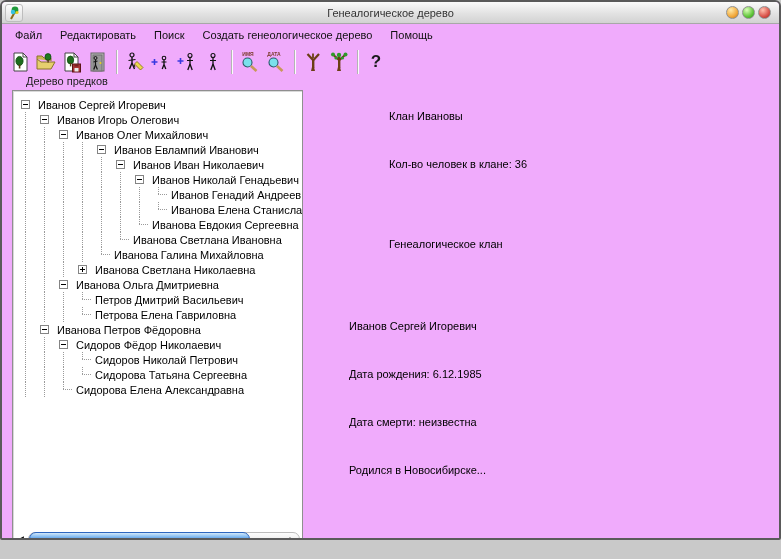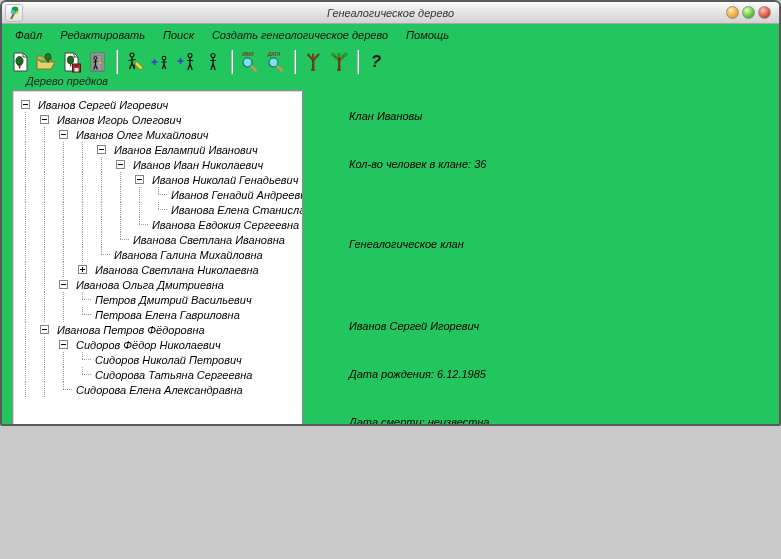--- a/index.html
+++ b/index.html
@@ -1,20 +1,20 @@
 <!DOCTYPE html>
 <html><head>
 <meta charset="utf-8">
 <style>
   html,body { margin:0; padding:0; background:#c9c9c9; font-family:"Liberation Sans", sans-serif; }
   * { box-sizing:border-box; }
   .window {
-    position:relative; width:781px; height:426px; margin:0 auto;
-    background:#22c55e; border:2px solid #5a5a5a; border-radius:6px 6px 2px 2px;
-    overflow:hidden; font-size:11px; color:#111;font-style:italic;
+    position:relative; width:781px; height:540px; margin:0 auto;
+    background:#f0abfc; border:2px solid #5a5a5a; border-radius:6px 6px 2px 2px;
+    overflow:hidden; font-size:11px; color:#111;
   }
   
   .titlebar {
     position:absolute; left:0; top:0; right:0; height:22px;
     background:linear-gradient(#fbfbfb,#e2e2e2 55%,#d2d2d2);
     border-bottom:1px solid #a8a8a8; display:flex; align-items:center;
   }
   .app-icon { position:absolute; left:3px; top:2px; width:18px; height:18px;
     background:linear-gradient(#fdfdfd,#dedede); border:1px solid #bdbdbd; border-radius:3px;
     display:flex; align-items:center; justify-content:center; }
@@ -69,21 +69,21 @@
   .sb-btn { width:13px; height:16px; display:flex; align-items:center; justify-content:center;
     color:#000; font-size:8px; line-height:1; }
   .sb-track { position:relative; flex:1; height:14px; border-radius:7px;
     background:linear-gradient(#fdfdfd,#e3e3e3); border:1px solid #bcbcbc; }
   .sb-thumb { position:absolute; left:0px; top:-1px; height:14px; width:82%;
     border-radius:7px; border:1px solid #2d66c0;
     background:linear-gradient(#d3e9fb,#8cc0f2 28%,#4a92e6 55%,#2f72d6 80%,#2a66cc); }
   .sb-right-arrow { position:absolute; right:3px; top:3px; font-size:8px; line-height:1; color:#000; }
   
   .info-block { position:absolute; left:347px; line-height:16px; color:#000; white-space:pre; }
-  .clan-block { top:74px; }
+  .clan-block { top:74px;margin-left:40px; }
   .person-block { top:284px; }
 </style>
 </head>
 <body>
 
 <div class="window">
 
   <div class="titlebar">
     <div class="app-icon">
       <svg width="14" height="14" viewBox="0 0 14 14">

